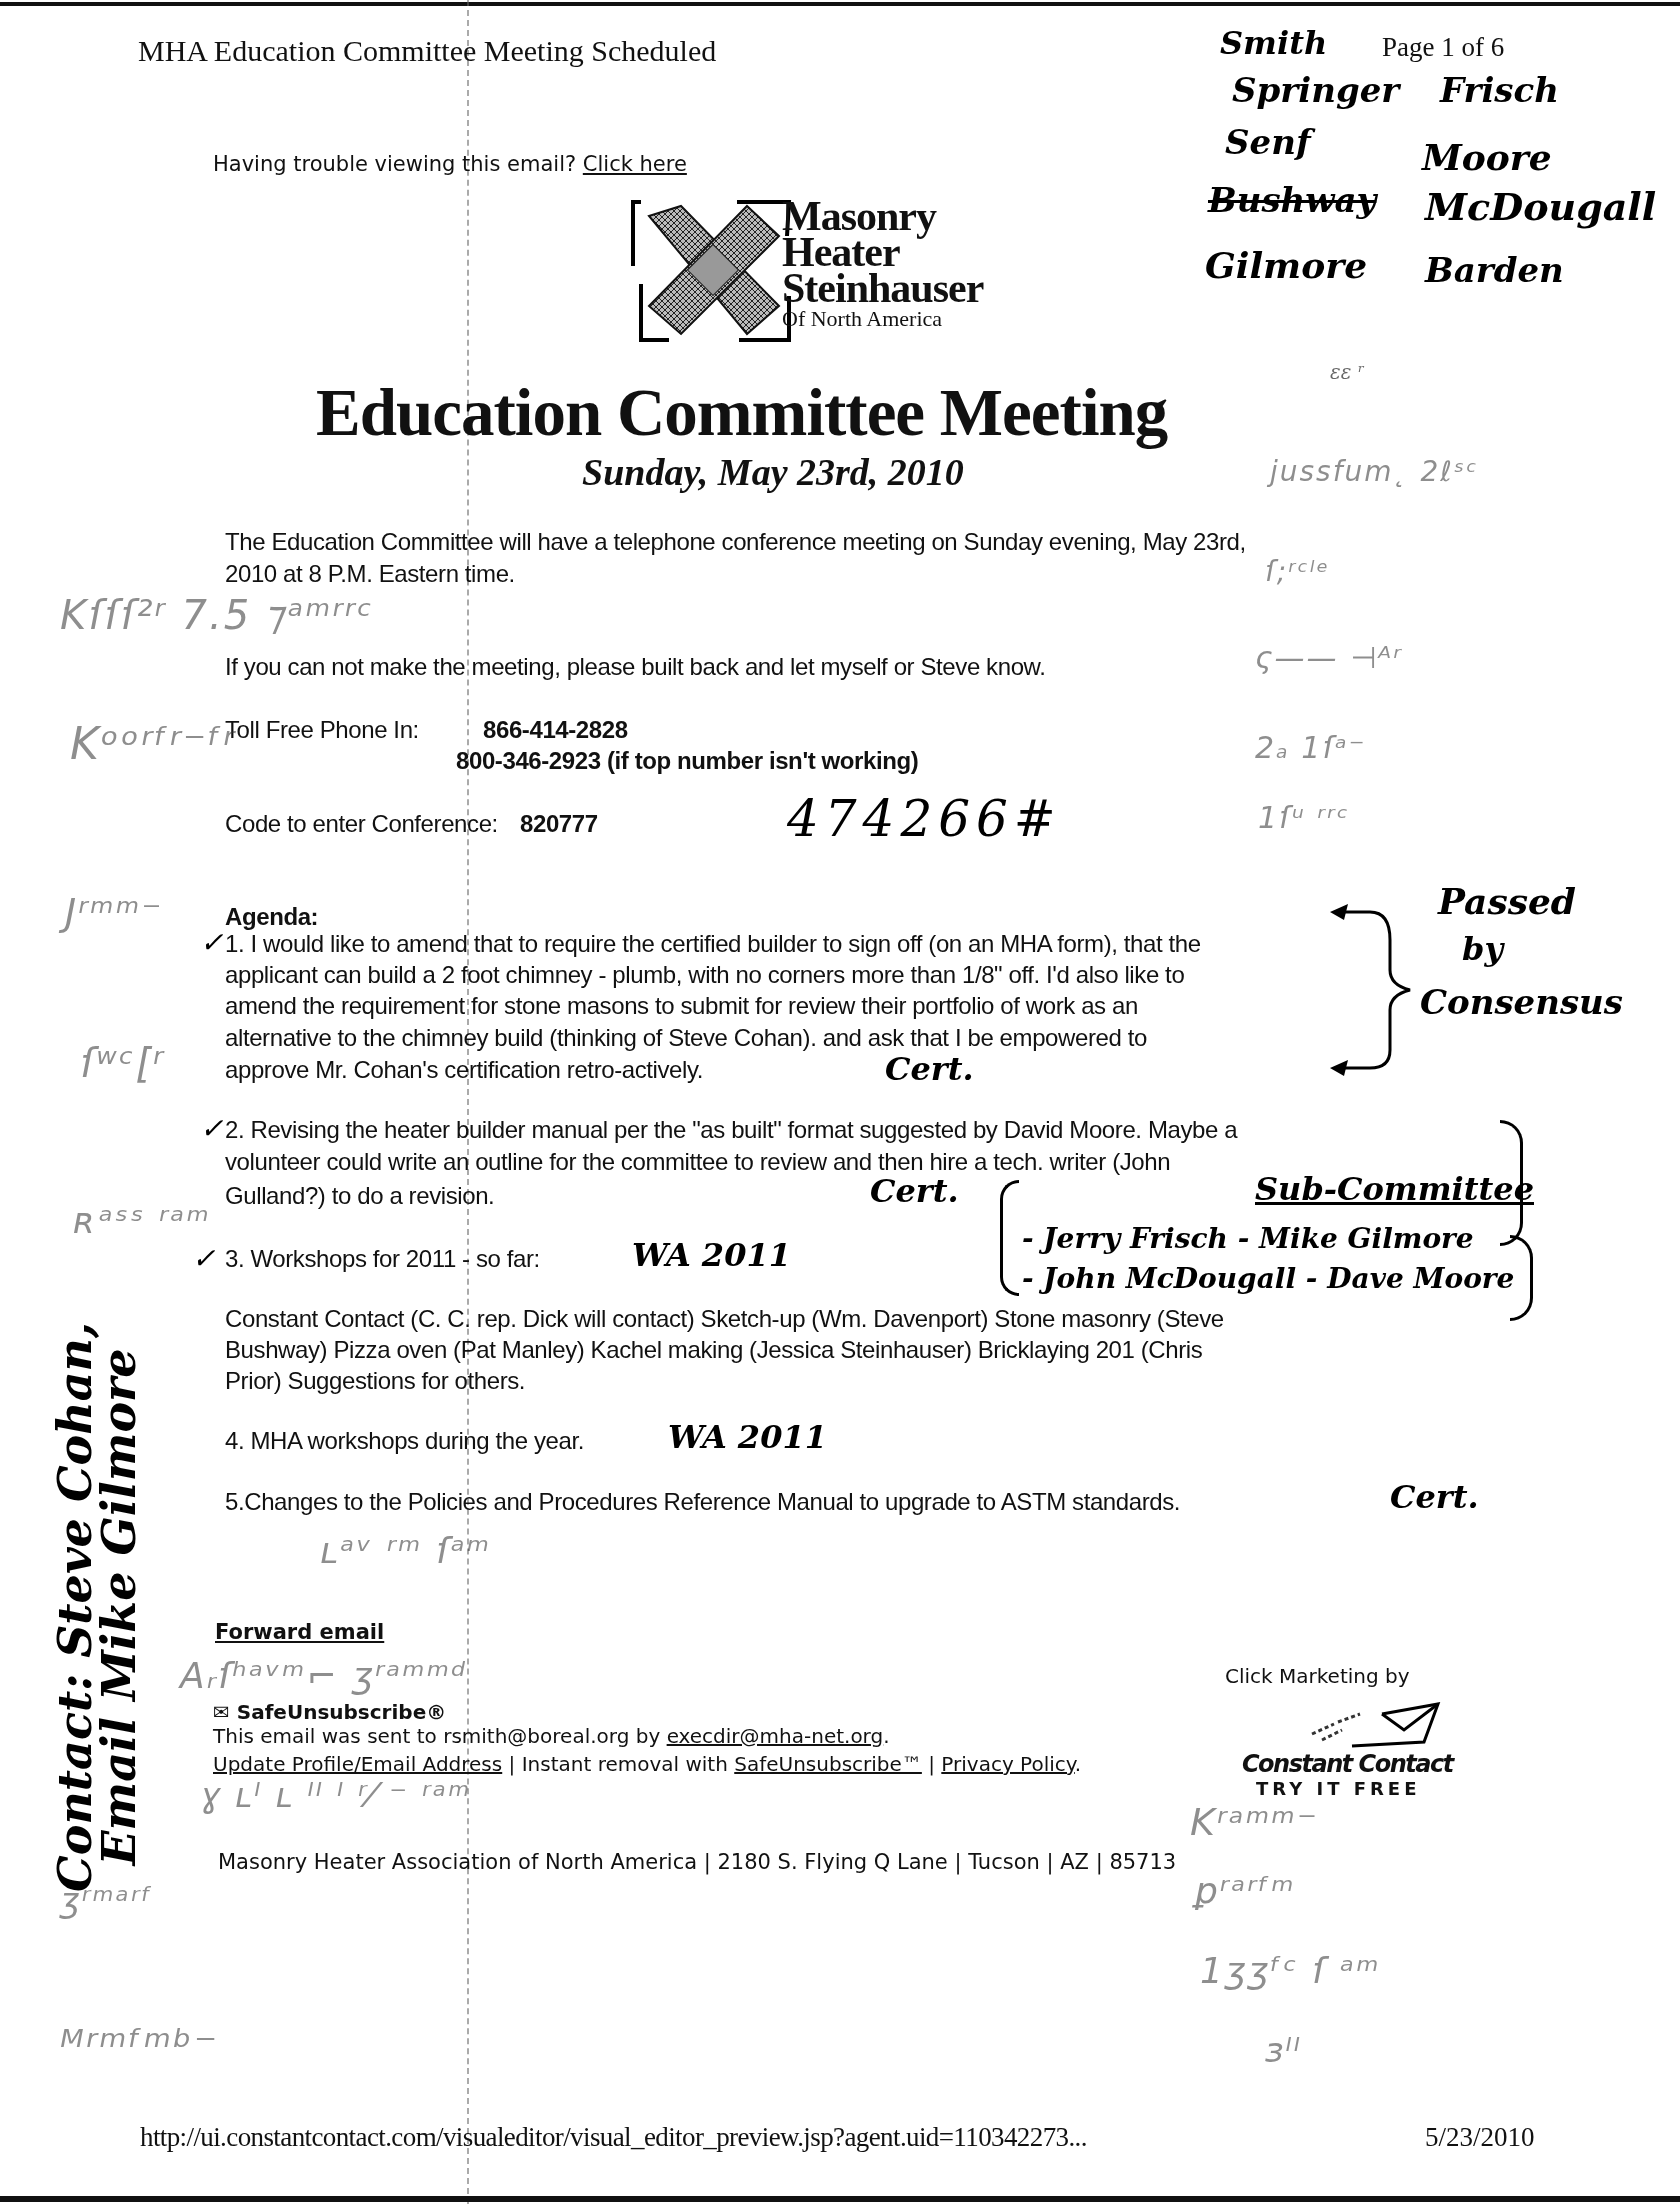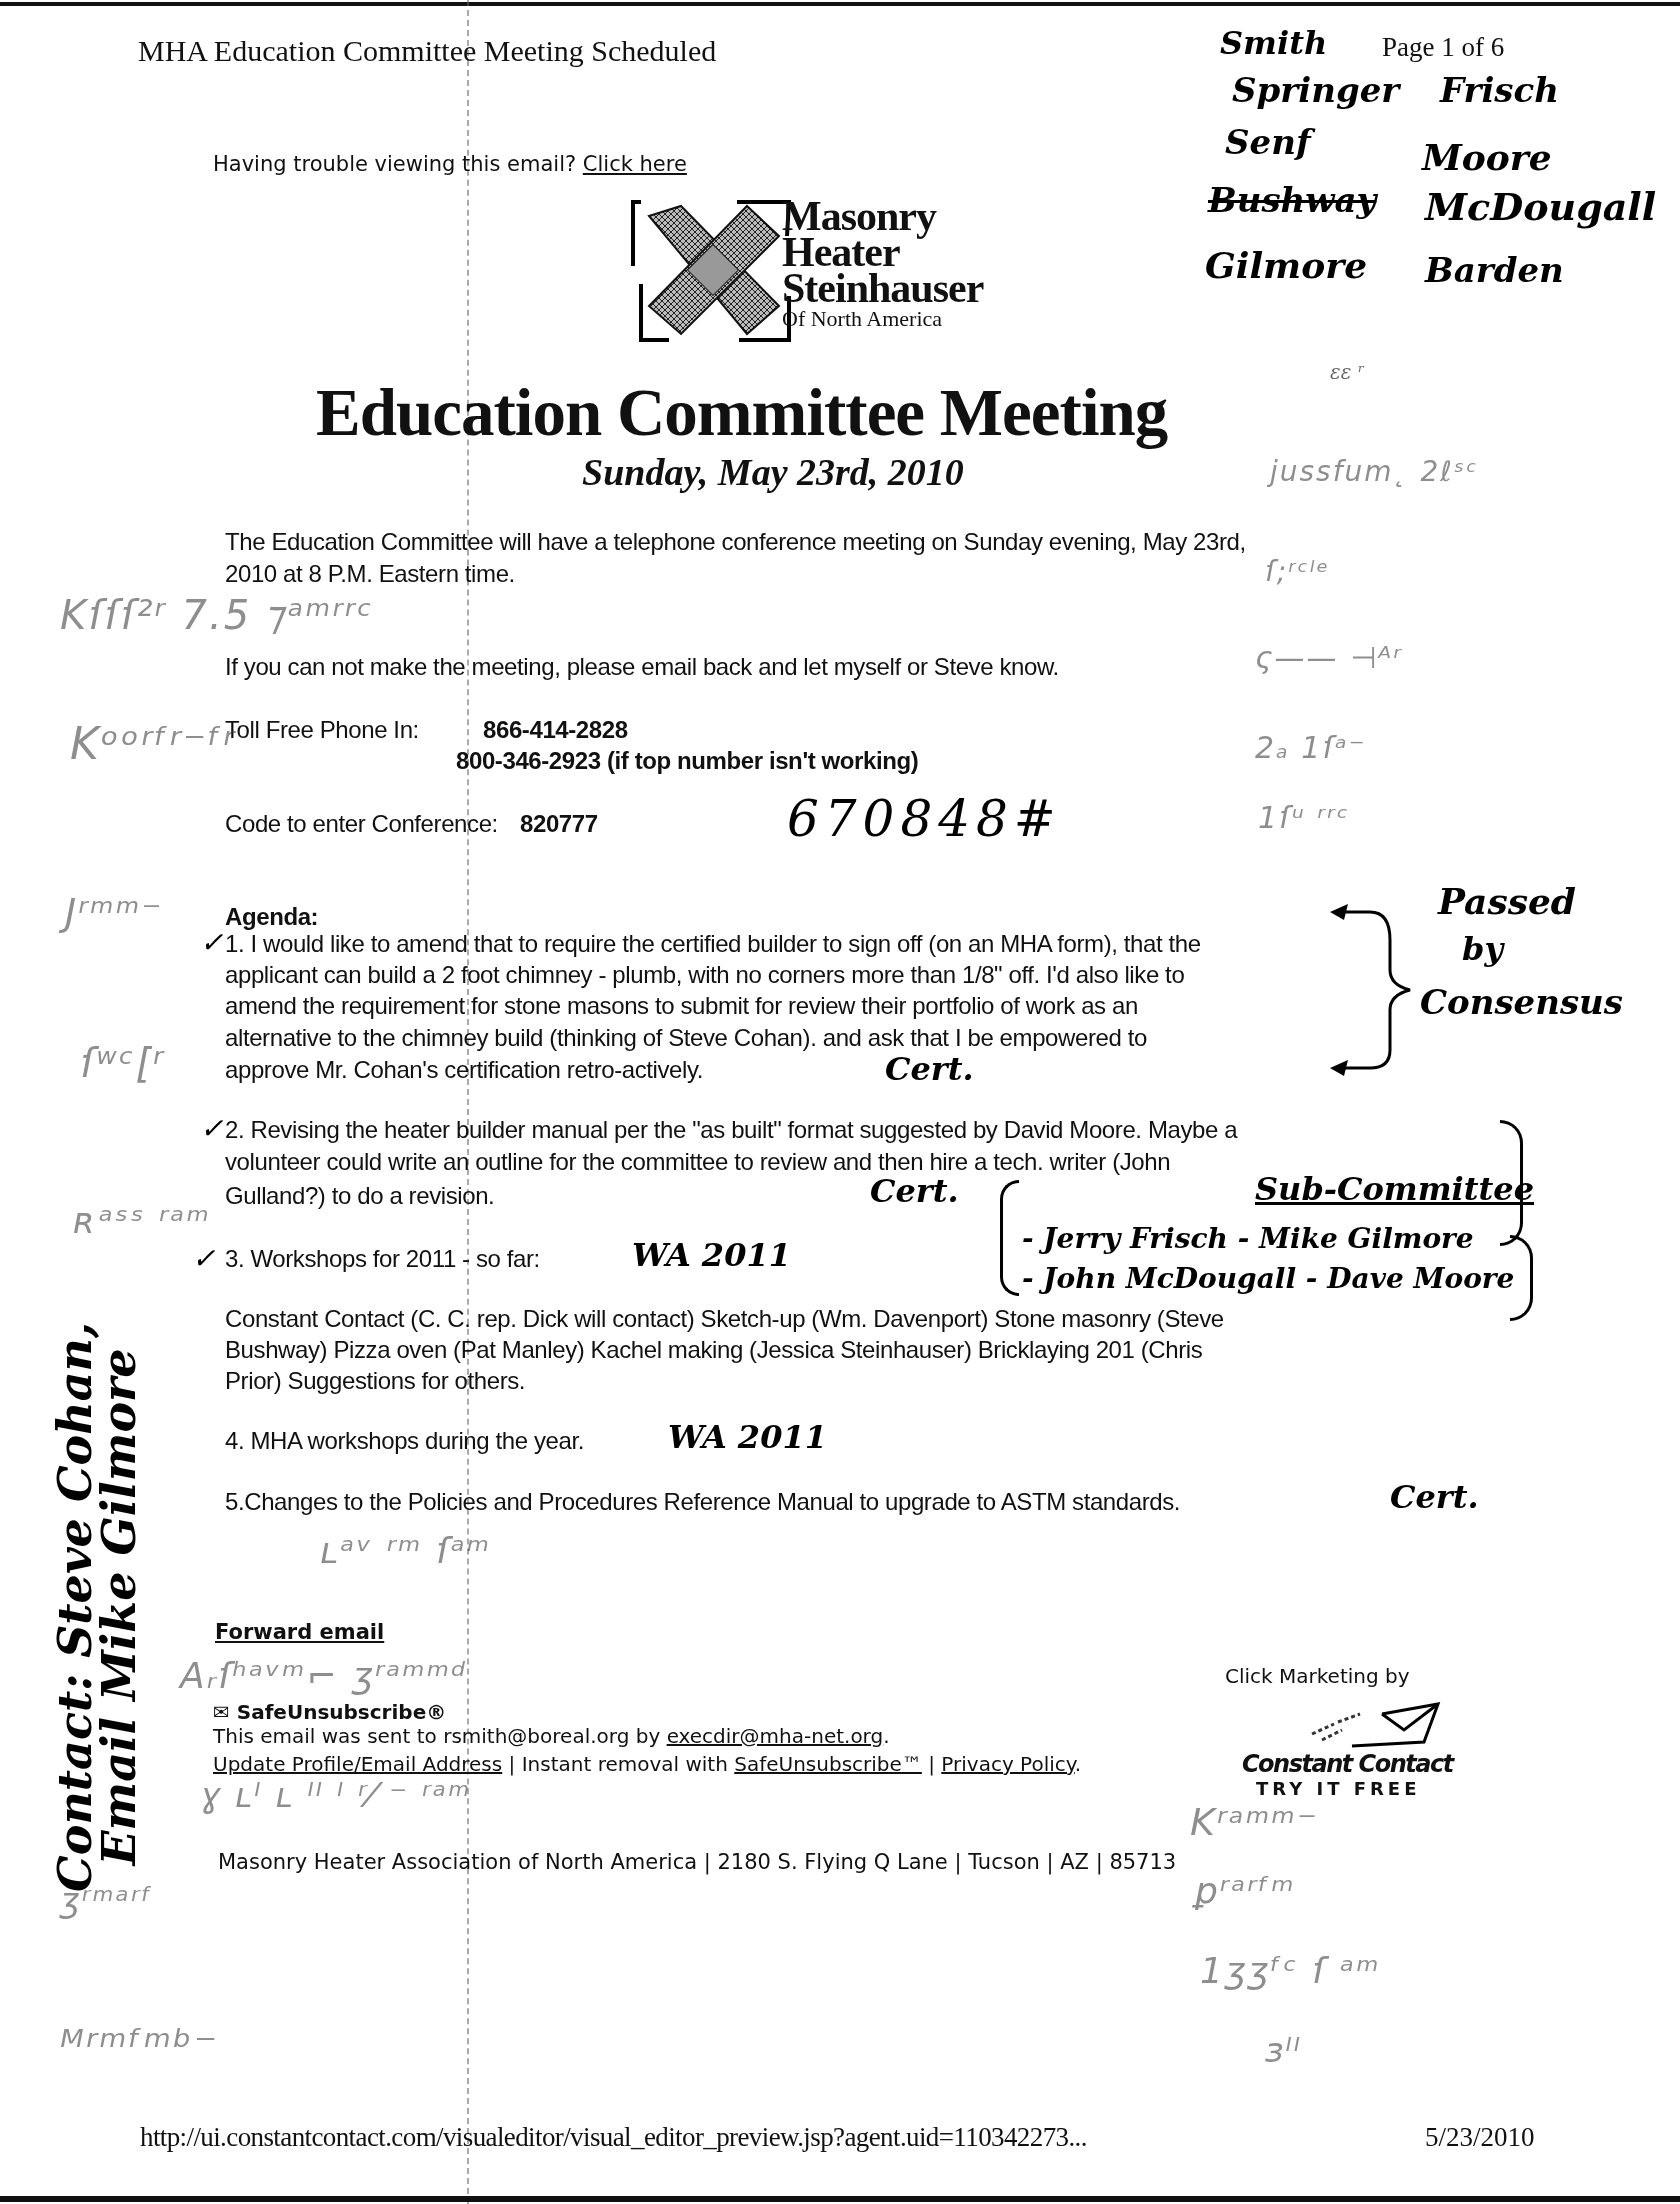--- a/index.html
+++ b/index.html
@@ -72,32 +72,32 @@
 
 <div class="abs serif bold" style="left:316px; top:374px; font-size:67px; letter-spacing:-1px;">Education Committee Meeting</div>
 <div class="abs hand" style="left:1330px; top:360px; font-size:20px; font-weight:normal; opacity:0.6;">ɛɛ ʳ</div>
 <div class="abs serif bold" style="left:582px; top:450px; font-size:38px; font-style:italic;">Sunday, May 23rd, 2010</div>
 <div class="abs faint" style="left:1270px; top:455px; font-size:28px;">jussfum˛ 2ℓˢᶜ</div>
 
 <div class="abs sans body-text" style="left:225px; top:528px;">The Education Committee will have a telephone conference meeting on Sunday evening, May 23rd,</div>
 <div class="abs sans body-text" style="left:225px; top:560px;">2010 at 8 P.M. Eastern time.</div>
 <div class="abs faint" style="left:60px; top:592px; font-size:40px;">Kſſſ²ʳ 7.5  ⁊ᵃᵐʳʳᶜ</div>
 <div class="abs faint" style="left:1265px; top:555px; font-size:28px;">ſ;ʳᶜˡᵉ</div>
-<div class="abs sans body-text" style="left:225px; top:653px;">If you can not make the meeting, please email back and let myself or Steve know.</div>
+<div class="abs sans body-text" style="left:225px; top:653px;">If you can not make the meeting, please built back and let myself or Steve know.</div>
 <div class="abs faint" style="left:1255px; top:640px; font-size:30px;">ς——   ⊣ᴬʳ</div>
 
 <div class="abs sans body-text" style="left:225px; top:716px;">Toll Free Phone In:</div>
 <div class="abs sans body-text bold" style="left:483px; top:716px;">866-414-2828</div>
 <div class="abs sans body-text bold" style="left:456px; top:747px;">800-346-2923 (if top number isn't working)</div>
 <div class="abs faint" style="left:70px; top:718px; font-size:44px;">Kᵒᵒʳᶠʳ⁻ᶠʳ</div>
 <div class="abs faint" style="left:1255px; top:730px; font-size:30px;">2ₐ  1ſᵃ⁻</div>
 
 <div class="abs sans body-text" style="left:225px; top:810px;">Code to enter Conference:</div>
 <div class="abs sans body-text bold" style="left:520px; top:810px;">820777</div>
-<div class="abs hand" style="left:787px; top:790px; font-size:50px; font-weight:normal; letter-spacing:6px;">670848#</div>
+<div class="abs hand" style="left:787px; top:790px; font-size:50px; font-weight:normal; letter-spacing:6px;">474266#</div>
 <div class="abs faint" style="left:1258px; top:800px; font-size:30px;">1ſᵘ ʳʳᶜ</div>
 
 <div class="abs sans body-text bold" style="left:225px; top:903px;">Agenda:</div>
 <div class="abs faint" style="left:65px; top:890px; font-size:38px;">Jʳᵐᵐ⁻</div>
 
 <div>
   <div class="abs hand" style="left:200px; top:926px; font-size:28px; font-weight:normal;">✓</div>
   <div class="abs sans body-text" style="left:225px; top:930px;">1. I would like to amend that to require the certified builder to sign off (on an MHA form), that the</div>
   <div class="abs sans body-text" style="left:225px; top:961px;">applicant can build a 2 foot chimney  - plumb, with no corners more than 1/8" off.  I'd also like to</div>
   <div class="abs sans body-text" style="left:225px; top:992px;">amend the requirement for stone masons to submit for review their portfolio of work as an</div>

